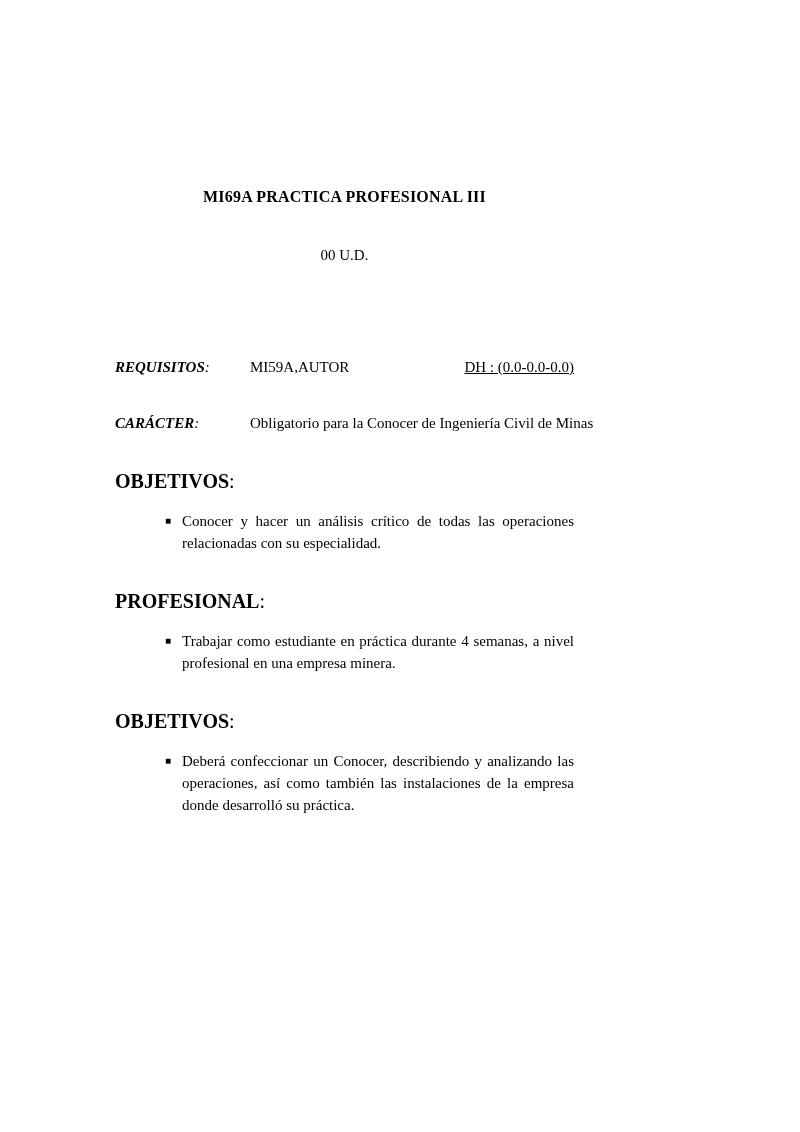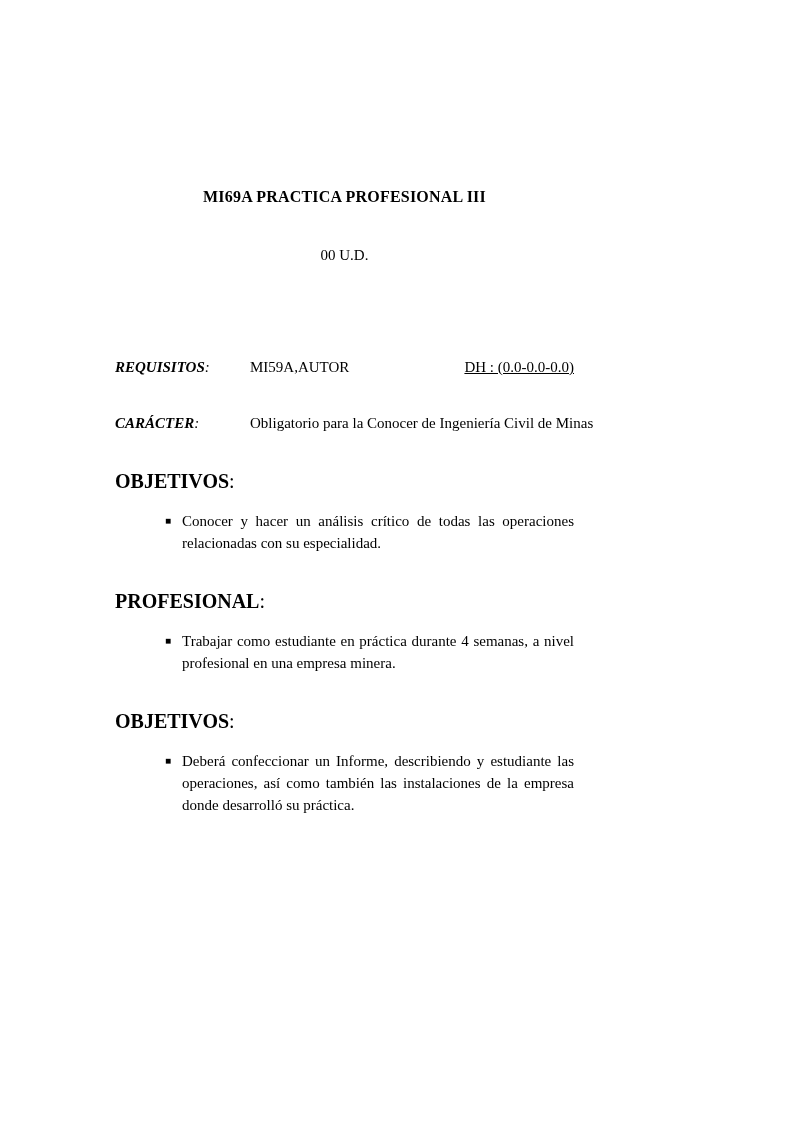--- a/index.html
+++ b/index.html
@@ -81,17 +81,17 @@
     <div class="bullet-item">
       <span class="bullet-marker">■</span>
       <span class="bullet-text">Trabajar como estudiante en práctica durante 4 semanas, a nivel profesional en una empresa minera.</span>
     </div>
   </div>
 
   <div class="section">
     <div class="section-heading"><b>OBJETIVOS</b><span>:</span></div>
     <div class="bullet-item">
       <span class="bullet-marker">■</span>
-      <span class="bullet-text">Deberá confeccionar un Informe, describiendo y estudiante las operaciones, así como también las instalaciones de la empresa donde desarrolló su práctica.</span>
+      <span class="bullet-text">Deberá confeccionar un Conocer, describiendo y analizando las operaciones, así como también las instalaciones de la empresa donde desarrolló su práctica.</span>
     </div>
   </div>
 
 </div>
 
 </body></html>

